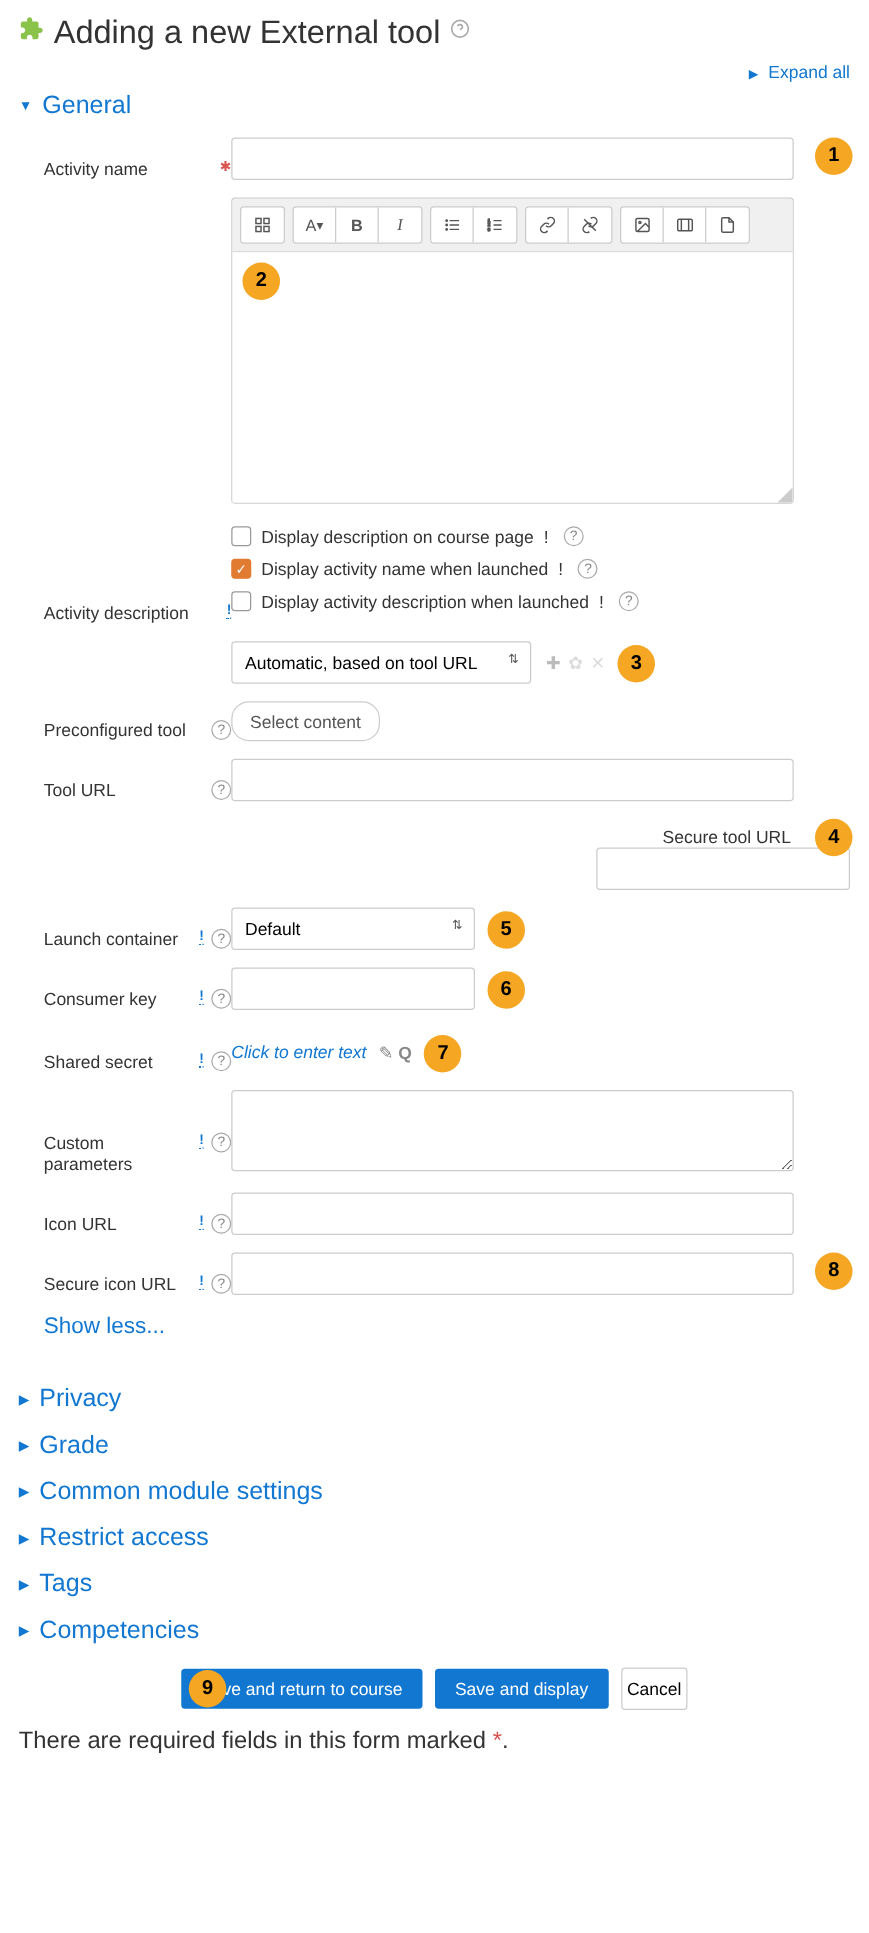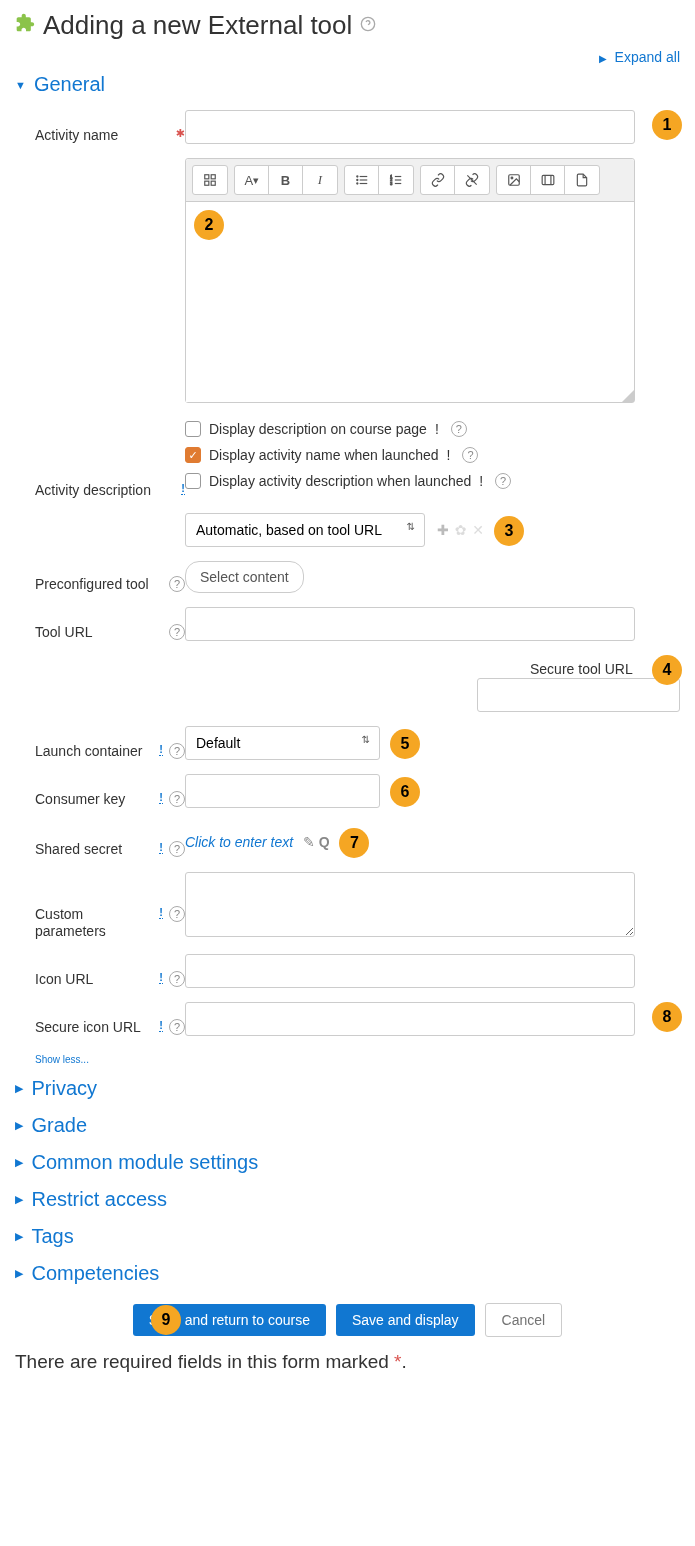--- a/index.html
+++ b/index.html
@@ -32,24 +32,24 @@
 .editor-content { min-height: 200px; padding: 8px; position: relative; background: #fff; }
 .editor-resize { position: absolute; right: 0; bottom: 0; width: 0; height: 0; border-style: solid; border-width: 0 0 12px 12px; border-color: transparent transparent #ccc transparent; }
 .check-row { display: flex; align-items: center; gap: 8px; margin: 10px 0 10px 0; }
 .checkbox { width: 16px; height: 16px; border: 1px solid #999; border-radius: 3px; display: inline-flex; align-items: center; justify-content: center; background: #fff; flex-shrink: 0; }
 .checkbox.checked { background: #e07b31; border-color: #e07b31; color: #fff; font-size: 11px; }
 .preconfig-icons { display: inline-flex; align-items: center; gap: 6px; margin-left: 8px; color: #bbb; font-size: 14px; }
 .preconfig-icons .dim { opacity: 0.5; }
 .btn-outline { border: 1px solid #ccc; background: #fff; border-radius: 14px; padding: 7px 14px; font-size: 14px; color: #555; cursor: pointer; }
 .secret-link { color: #1177d1; font-style: italic; }
 .secret-icons { color: #888; margin-left: 6px; }
-.show-less { color: #1177d1; font-size: 10px; margin-left: 20px; margin-bottom: 4px; display: inline-block; }
+.show-less { color: #1177d1; font-size: 18px; margin-left: 20px; margin-bottom: 29px; display: inline-block; }
 .action-row { display: flex; justify-content: center; align-items: center; gap: 10px; margin: 18px 0 14px 0; position: relative; }
 .btn-primary { background: #1177d1; color: #fff; border: none; border-radius: 3px; padding: 8px 16px; font-size: 14px; cursor: pointer; }
-.btn-default { background: #fff; color: #737373; border: 1px solid #ccc; border-radius: 3px; padding: 8px 16px; font-size: 14px; cursor: pointer; }
+.btn-default { background: #fff; color: #000000; border: 1px solid #ccc; border-radius: 3px; padding: 8px 4px; font-size: 14px; cursor: pointer; }
 .footnote { font-size: 19px; color: #333; margin-top: 6px; }
 .footnote .req { color: #d9534f; }
 .callout { position: absolute; width: 30px; height: 30px; border-radius: 50%; background: #f5a623; color: #000; font-weight: bold; font-size: 16px; display: flex; align-items: center; justify-content: center; z-index: 10; }
 .callout-inline { display: inline-flex; width: 30px; height: 30px; border-radius: 50%; background: #f5a623; color: #000; font-weight: bold; font-size: 16px; align-items: center; justify-content: center; margin-left: 6px; vertical-align: middle; }
 .help-inline { display: inline-flex; width: 16px; height: 16px; border-radius: 50%; border: 1px solid #aaa; color: #888; font-size: 11px; align-items: center; justify-content: center; flex-shrink: 0; margin-left: 4px; }
 </style>
 </head>
 <body>
 
 

